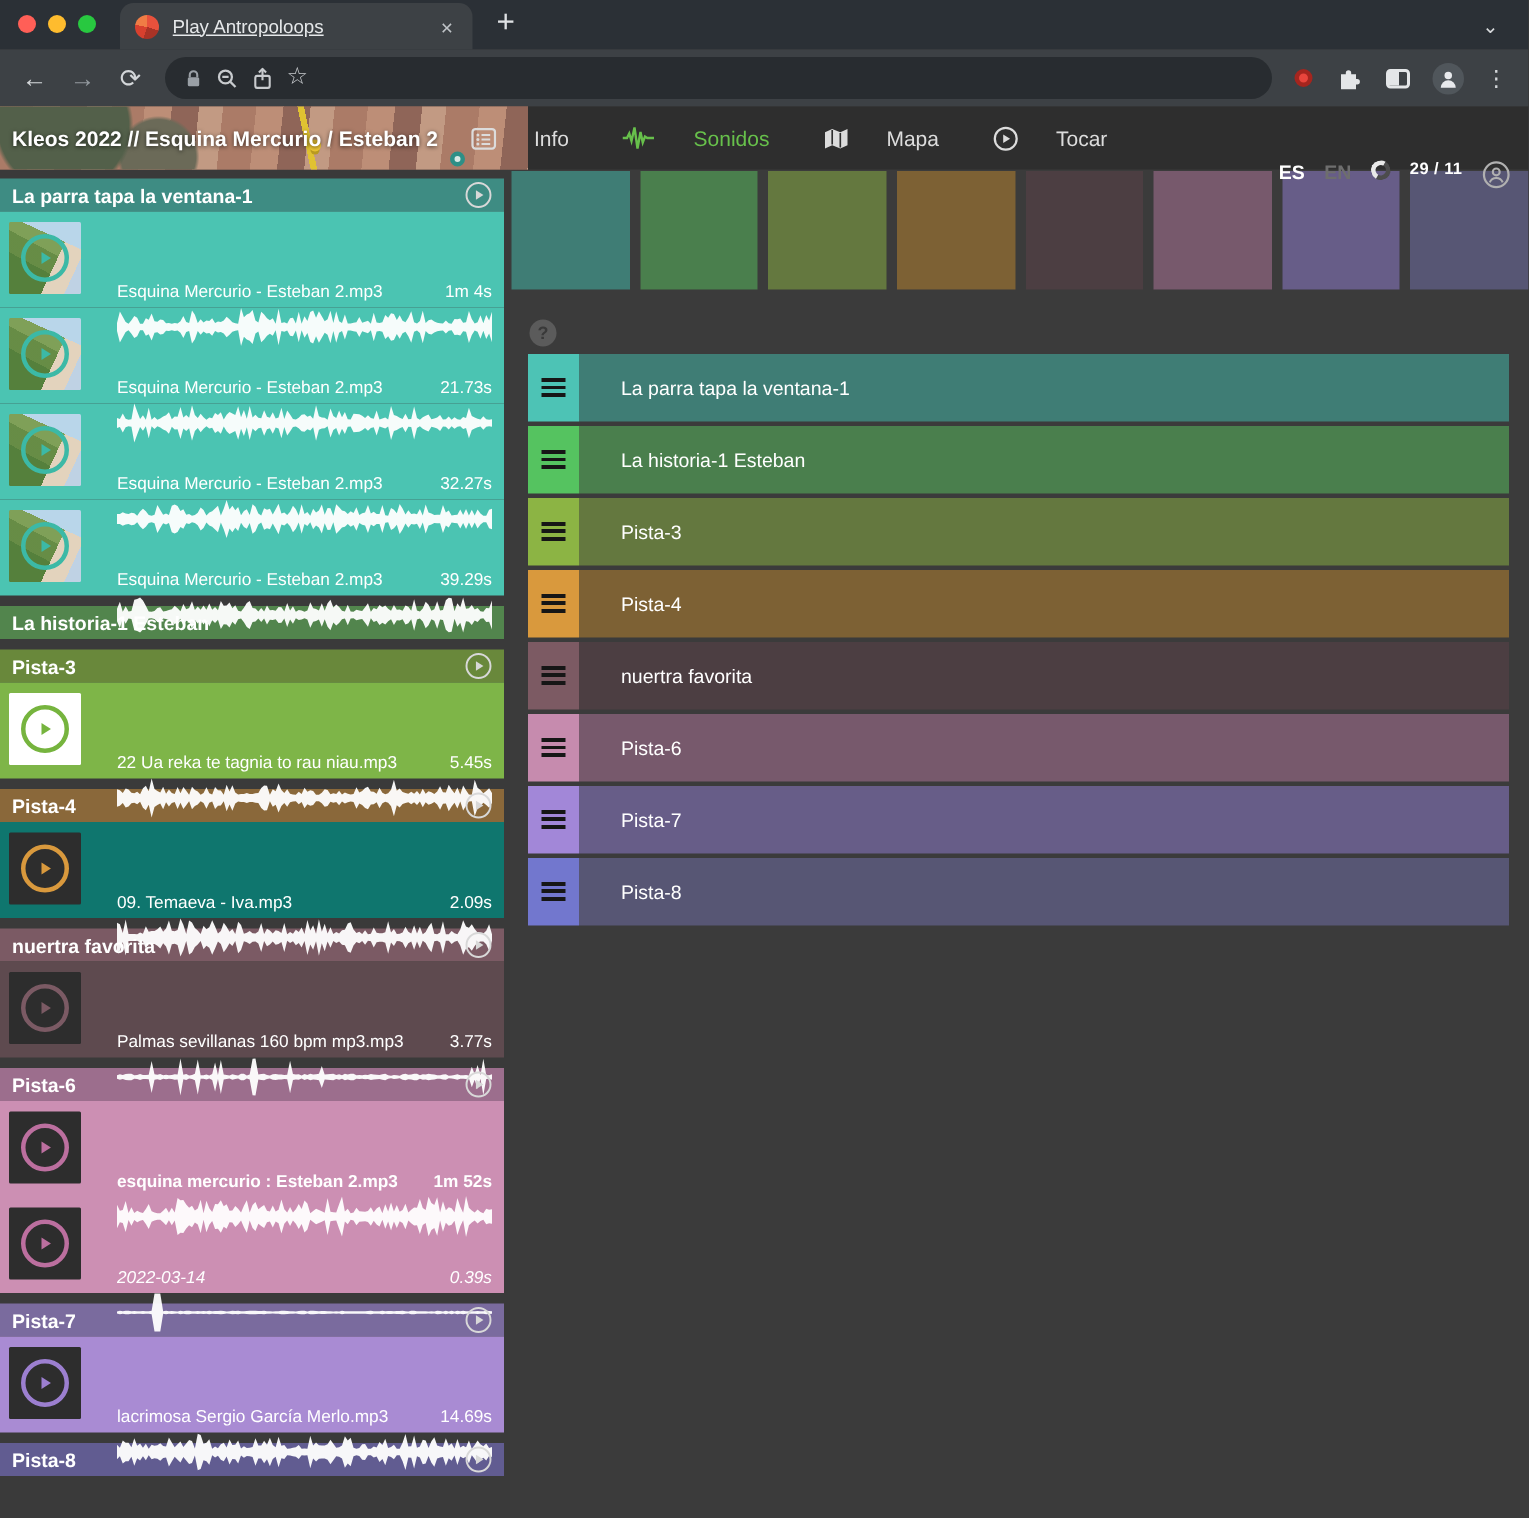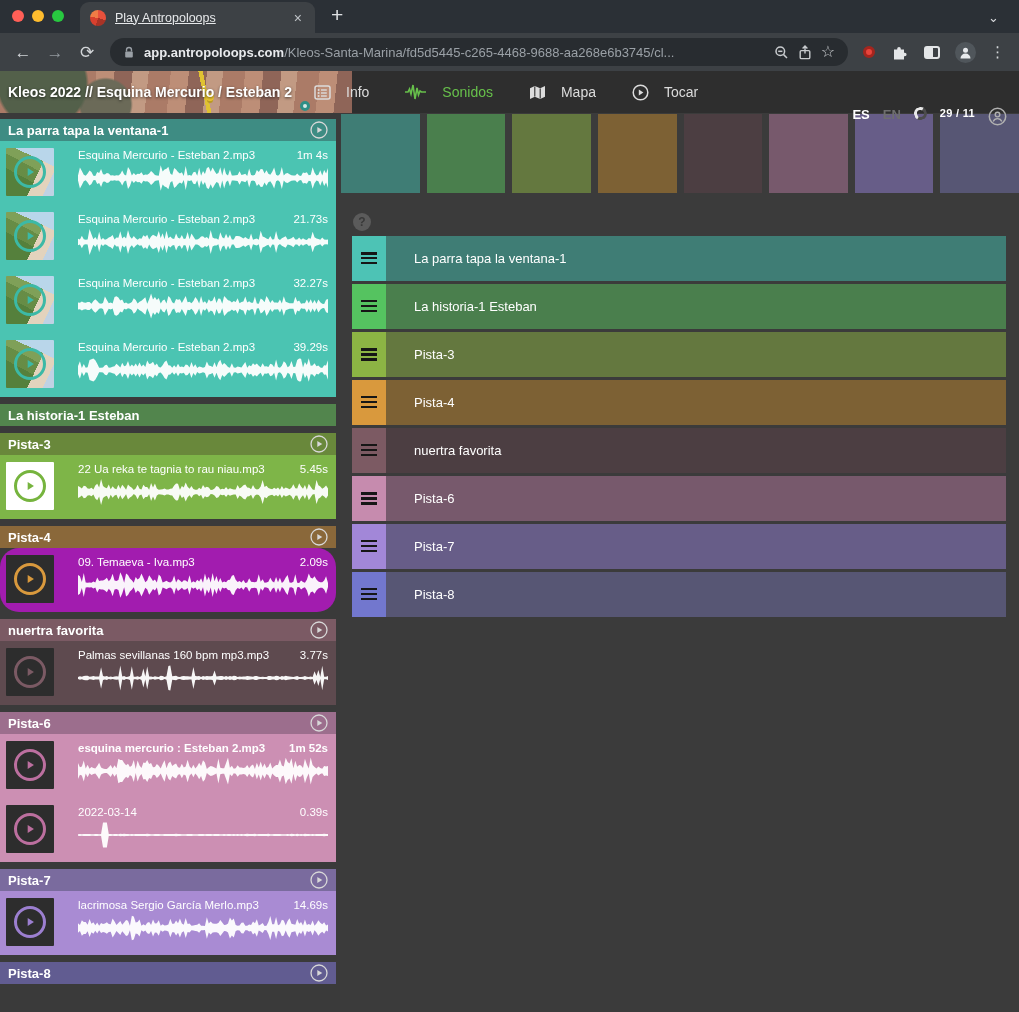--- a/index.html
+++ b/index.html
@@ -53,21 +53,21 @@
       radial-gradient(circle at 30% 80%, #6b6a58 0 10%, transparent 11%),
       repeating-linear-gradient(96deg, #ab7b67 0 22px, #bd8e77 22px 40px, #8f6558 40px 58px, #c29a83 58px 74px);
   }
   .hero .pin { position:absolute; left:206px; top:22px; width:8px; height:8px; border-radius:50%;
     background:#efc832; box-shadow:0 3px 0 -1px #b99a20; }
   .hero .marker { position:absolute; left:300px; top:30px; width:10px; height:10px; border-radius:50%;
     border:3px solid #2e8f86; background:#d8e8e4; }
   .apptitle { position:relative; color:#fff; font-weight:700; font-size:14px; padding-left:8px;
     white-space:nowrap; text-shadow:0 1px 3px rgba(0,0,0,.65); z-index:1; }
   .appnav { display:flex; gap:36px; margin-left:22px; z-index:1; }
-  .nav-item { display:flex; align-items:center; gap:15px; color:#dcdcdc; font-size:14px; }
+  .nav-item { display:flex; align-items:center; gap:25px; color:#dcdcdc; font-size:14px; }
   .nav-item.active { color:#67c04b; }
   .hdr-right { margin-left:auto; display:flex; align-items:flex-start; gap:13px; padding-right:12px; z-index:1;margin-top:48px; }
   .lang-es { color:#fff; font-weight:700; font-size:13px; }
   .lang-en { color:#6e6e6e; font-weight:700; font-size:13px; }
   .spinner { width:13px; height:13px; border-radius:50%; border:3px solid #4c4c4c;
     border-top-color:#e9e9e9; border-left-color:#e9e9e9; transform:rotate(-15deg); }
   .counter { color:#fff; font-size:11px; font-weight:700; letter-spacing:.3px; }
 
   
   .content { display:flex; height:899px; }
@@ -82,21 +82,21 @@
   .thumb { width:48px; height:48px; flex:none; position:relative; border-radius:1px;
     display:flex; align-items:center; justify-content:center; overflow:hidden; }
   .thumb.photo { background-color:#7fa058;
     background-image:
       linear-gradient(205deg, #b9d6ea 0 26%, transparent 26%),
       linear-gradient(115deg, transparent 0 62%, #e3d3bd 62% 84%, #bfd2e4 84%),
       linear-gradient(28deg, #55803c 0 38%, rgba(90,130,60,.65) 38% 58%, transparent 58%); }
   .ring { width:32px; height:32px; border-radius:50%; border:3px solid currentColor;
     display:flex; align-items:center; justify-content:center; }
   .ring svg { display:block; }
-  .clip-main { flex:1; min-width:0; padding-left:24px; }
+  .clip-main { flex:1; min-width:0; padding-left:24px;margin-top:40px; }
   .clip-top { display:flex; justify-content:space-between; color:#fff; font-size:11.5px; padding-top:1px; }
   .clip-name { white-space:nowrap; overflow:hidden; text-overflow:ellipsis; }
   .clip-dur { margin-left:10px; flex:none; }
   .wave { width:100%; height:30px; display:block; margin-top:2px; }
   .sec-msg { height:26px; display:flex; align-items:center; padding:0 8px; font-size:12.5px; }
 
   
   .main { flex:1; min-width:0; display:flex; flex-direction:column; }
   .swatches { display:flex; gap:7px; height:80px; padding:1px 0 0 1px; }
   .swatch { flex:1; }
@@ -134,21 +134,20 @@
   <span class="tbtn">←</span>
   <span class="tbtn dim">→</span>
   <span class="tbtn">⟳</span>
   <div class="urlbar">
     <span class="pill-ico">
       <svg width="12" height="13" viewBox="0 0 12 13">
           <path d="M3.5 5.5V4a2.5 2.5 0 0 1 5 0v1.5" fill="none" stroke="#9aa0a6" stroke-width="1.4"></path>
           <rect x="2.2" y="5.5" width="7.6" height="6" rx="1" fill="#9aa0a6"></rect>
         </svg>
     </span>
-    <span class="url"><b>app.antropoloops.com</b><span>/Kleos-Santa-Marina/fd5d5445-c265-4468-9688-aa268e6b3745/cl...</span></span>
     <span class="pill-ico">
       <svg width="15" height="15" viewBox="0 0 15 15">
           <circle cx="6.3" cy="6.3" r="4.3" fill="none" stroke="#c8cbce" stroke-width="1.5"></circle>
           <line x1="4.2" y1="6.3" x2="8.4" y2="6.3" stroke="#c8cbce" stroke-width="1.5"></line>
           <line x1="9.6" y1="9.6" x2="13" y2="13" stroke="#c8cbce" stroke-width="1.5"></line>
         </svg>
     </span>
     <span class="pill-ico">
       <svg width="14" height="15" viewBox="0 0 14 15">
           <rect x="2.2" y="5.6" width="9.6" height="8" rx="1.2" fill="none" stroke="#c8cbce" stroke-width="1.4"></rect>
@@ -350,21 +349,21 @@
       <div class="section">
         <div class="sec-header" style="background: rgb(138, 104, 58);">
           <span class="sec-name">Pista-4</span>
           <span>
             <svg width="18" height="18" viewBox="0 0 18 18">
               <circle cx="9" cy="9" r="8" fill="none" stroke="#d8d8d8" stroke-width="1.3"></circle>
               <path d="M7.3 5.9v6.2l5-3.1z" fill="#d8d8d8"></path>
             </svg>
           </span>
         </div>
-        <div class="clip" style="background: #a21caf; border-radius: 19px;">
+        <div class="clip" style="background: #0f766e;">
           <div class="thumb" style="background: rgb(45, 45, 45);">
             <div class="ring" style="color: rgb(217, 153, 61);">
               <svg width="14" height="14" viewBox="0 0 12 12">
                 <path d="M4 2.6v6.8l5.4-3.4z" fill="#d9993d"></path>
               </svg>
             </div>
           </div>
           <div class="clip-main">
             <div class="clip-top">
               <span class="clip-name">09. Temaeva - Iva.mp3</span>
@@ -426,21 +425,21 @@
           <div class="clip-main">
             <div class="clip-top">
               <span class="clip-name">esquina mercurio : Esteban 2.mp3</span>
               <span class="clip-dur">1m 52s</span>
             </div>
             <svg viewBox="0 0 260 30" preserveAspectRatio="none" class="wave">
               <path d="M0,15.0L0,7.1L2,11.2L4,10.6L6,4.6L8,12.6L10,8.8L12,12.7L14,11.1L16,12.1L18,12.6L20,10.0L22,6.7L24,11.5L26,12.4L28,12.9L30,12.9L32,11.2L34,9.1L36,12.5L38,9.2L40,12.3L42,2.7L44,4.1L46,4.0L48,7.0L50,9.2L52,7.8L54,11.0L56,9.6L58,3.9L60,12.9L62,4.5L64,9.5L66,12.0L68,6.6L70,6.9L72,4.1L74,8.1L76,6.9L78,11.2L80,11.0L82,8.0L84,9.8L86,12.4L88,7.9L90,4.2L92,12.3L94,7.3L96,5.4L98,10.1L100,8.6L102,7.4L104,11.2L106,11.7L108,7.7L110,11.6L112,10.5L114,3.7L116,10.2L118,12.4L120,8.7L122,12.4L124,10.2L126,6.7L128,10.0L130,4.3L132,6.4L134,12.9L136,11.3L138,9.9L140,10.6L142,11.5L144,12.5L146,2.6L148,11.8L150,12.2L152,12.3L154,6.9L156,1.6L158,11.7L160,9.8L162,12.8L164,12.3L166,9.2L168,11.5L170,11.6L172,11.9L174,11.4L176,8.9L178,12.2L180,9.7L182,8.4L184,12.9L186,6.8L188,11.6L190,5.6L192,11.6L194,7.4L196,11.9L198,10.7L200,6.5L202,12.4L204,10.5L206,9.0L208,9.1L210,3.4L212,9.4L214,10.6L216,1.8L218,6.0L220,7.4L222,2.2L224,12.3L226,4.8L228,10.8L230,8.9L232,9.5L234,12.1L236,2.7L238,8.5L240,12.5L242,1.4L244,9.1L246,11.0L248,12.4L250,10.4L252,12.0L254,12.8L256,9.9L258,10.5L260,10.1L260,19.9L258,19.5L256,20.1L254,17.2L252,18.0L250,19.6L248,17.6L246,19.0L244,20.9L242,28.6L240,17.5L238,21.5L236,27.3L234,17.9L232,20.5L230,21.1L228,19.2L226,25.2L224,17.7L222,27.8L220,22.6L218,24.0L216,28.2L214,19.4L212,20.6L210,26.6L208,20.9L206,21.0L204,19.5L202,17.6L200,23.5L198,19.3L196,18.1L194,22.6L192,18.4L190,24.4L188,18.4L186,23.2L184,17.1L182,21.6L180,20.3L178,17.8L176,21.1L174,18.6L172,18.1L170,18.4L168,18.5L166,20.8L164,17.7L162,17.2L160,20.2L158,18.3L156,28.4L154,23.1L152,17.7L150,17.8L148,18.2L146,27.4L144,17.5L142,18.5L140,19.4L138,20.1L136,18.7L134,17.1L132,23.6L130,25.7L128,20.0L126,23.3L124,19.8L122,17.6L120,21.3L118,17.6L116,19.8L114,26.3L112,19.5L110,18.4L108,22.3L106,18.3L104,18.8L102,22.6L100,21.4L98,19.9L96,24.6L94,22.7L92,17.7L90,25.8L88,22.1L86,17.6L84,20.2L82,22.0L80,19.0L78,18.8L76,23.1L74,21.9L72,25.9L70,23.1L68,23.4L66,18.0L64,20.5L62,25.5L60,17.1L58,26.1L56,20.4L54,19.0L52,22.2L50,20.8L48,23.0L46,26.0L44,25.9L42,27.3L40,17.7L38,20.8L36,17.5L34,20.9L32,18.8L30,17.1L28,17.1L26,17.6L24,18.5L22,23.3L20,20.0L18,17.4L16,17.9L14,18.9L12,17.3L10,21.2L8,17.4L6,25.4L4,19.4L2,18.8L0,22.9Z" fill="rgba(255,255,255,.95)"></path>
             </svg>
           </div>
         </div>
-        <div class="clip" style="background: rgb(204, 143, 179);">
+        <div class="clip" style="background: rgb(204, 143, 179); font-style: italic;">
           <div class="thumb" style="background: rgb(45, 45, 45);">
             <div class="ring" style="color: rgb(188, 111, 159);">
               <svg width="14" height="14" viewBox="0 0 12 12">
                 <path d="M4 2.6v6.8l5.4-3.4z" fill="#bc6f9f"></path>
               </svg>
             </div>
           </div>
           <div class="clip-main">
             <div class="clip-top">
               <span class="clip-name">2022-03-14</span>

